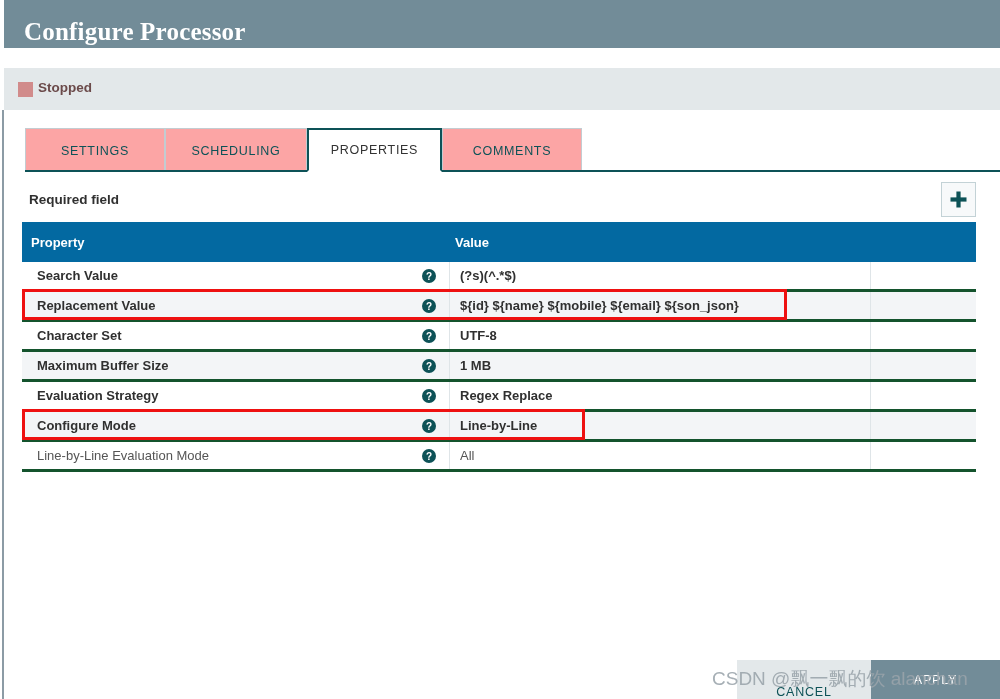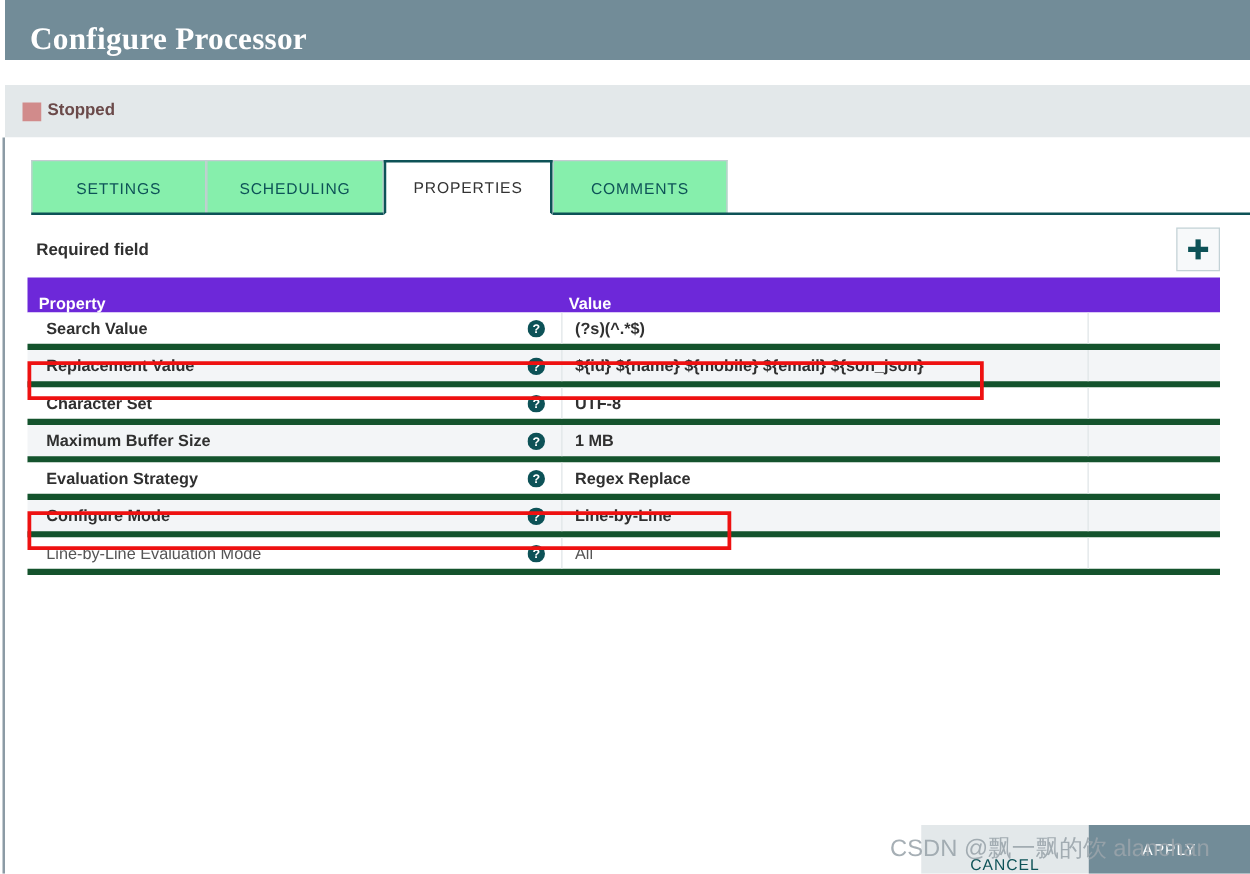--- a/index.html
+++ b/index.html
@@ -80,21 +80,21 @@
   .tab-underline {
     position: absolute;
     left: 25px; top: 170px;
     width: 975px; height: 2px;
     background: #0d5257;
   }
   .tab {
     position: absolute;
     top: 128px;
     height: 44px;
-    background: #86efac;
+    background: #fca5a5;
     border: 1px solid #c3ccd1;
     border-bottom: none;
     display: flex;
     align-items: center;
     justify-content: center;
     font-size: 12.5px;
     letter-spacing: 0.7px;
     color: #0d5257;
     cursor: pointer;
   }
@@ -132,37 +132,37 @@
   .add-btn svg { display: block; }
 
   
   .table {
     position: absolute;
     left: 22px; top: 222px;
     width: 954px;
   }
   .thead {
     display: flex;
-    height: 28px;
-    background: #6d28d9;
-    align-items: flex-end;
+    height: 40px;
+    background: #0369a1;
+    align-items: center;
   }
   .th {
     font-size: 13px;
     font-weight: bold;
     color: #ffffff;
   }
   .th-prop  { width: 428px; padding-left: 9px; }
   .th-value { width: 526px; padding-left: 5px; }
 
   .trow {
     display: flex;
     height: 30px;
     align-items: stretch;
-    border-bottom: 5px solid #14532d;
+    border-bottom: 3px solid #14532d;
     background: #ffffff;
   }
   .trow.alt { background: #f3f5f7; }
 
   .cell-prop {
     width: 428px;
     display: flex;
     align-items: center;
     border-right: 1px solid #dfe5e8;
     position: relative;

